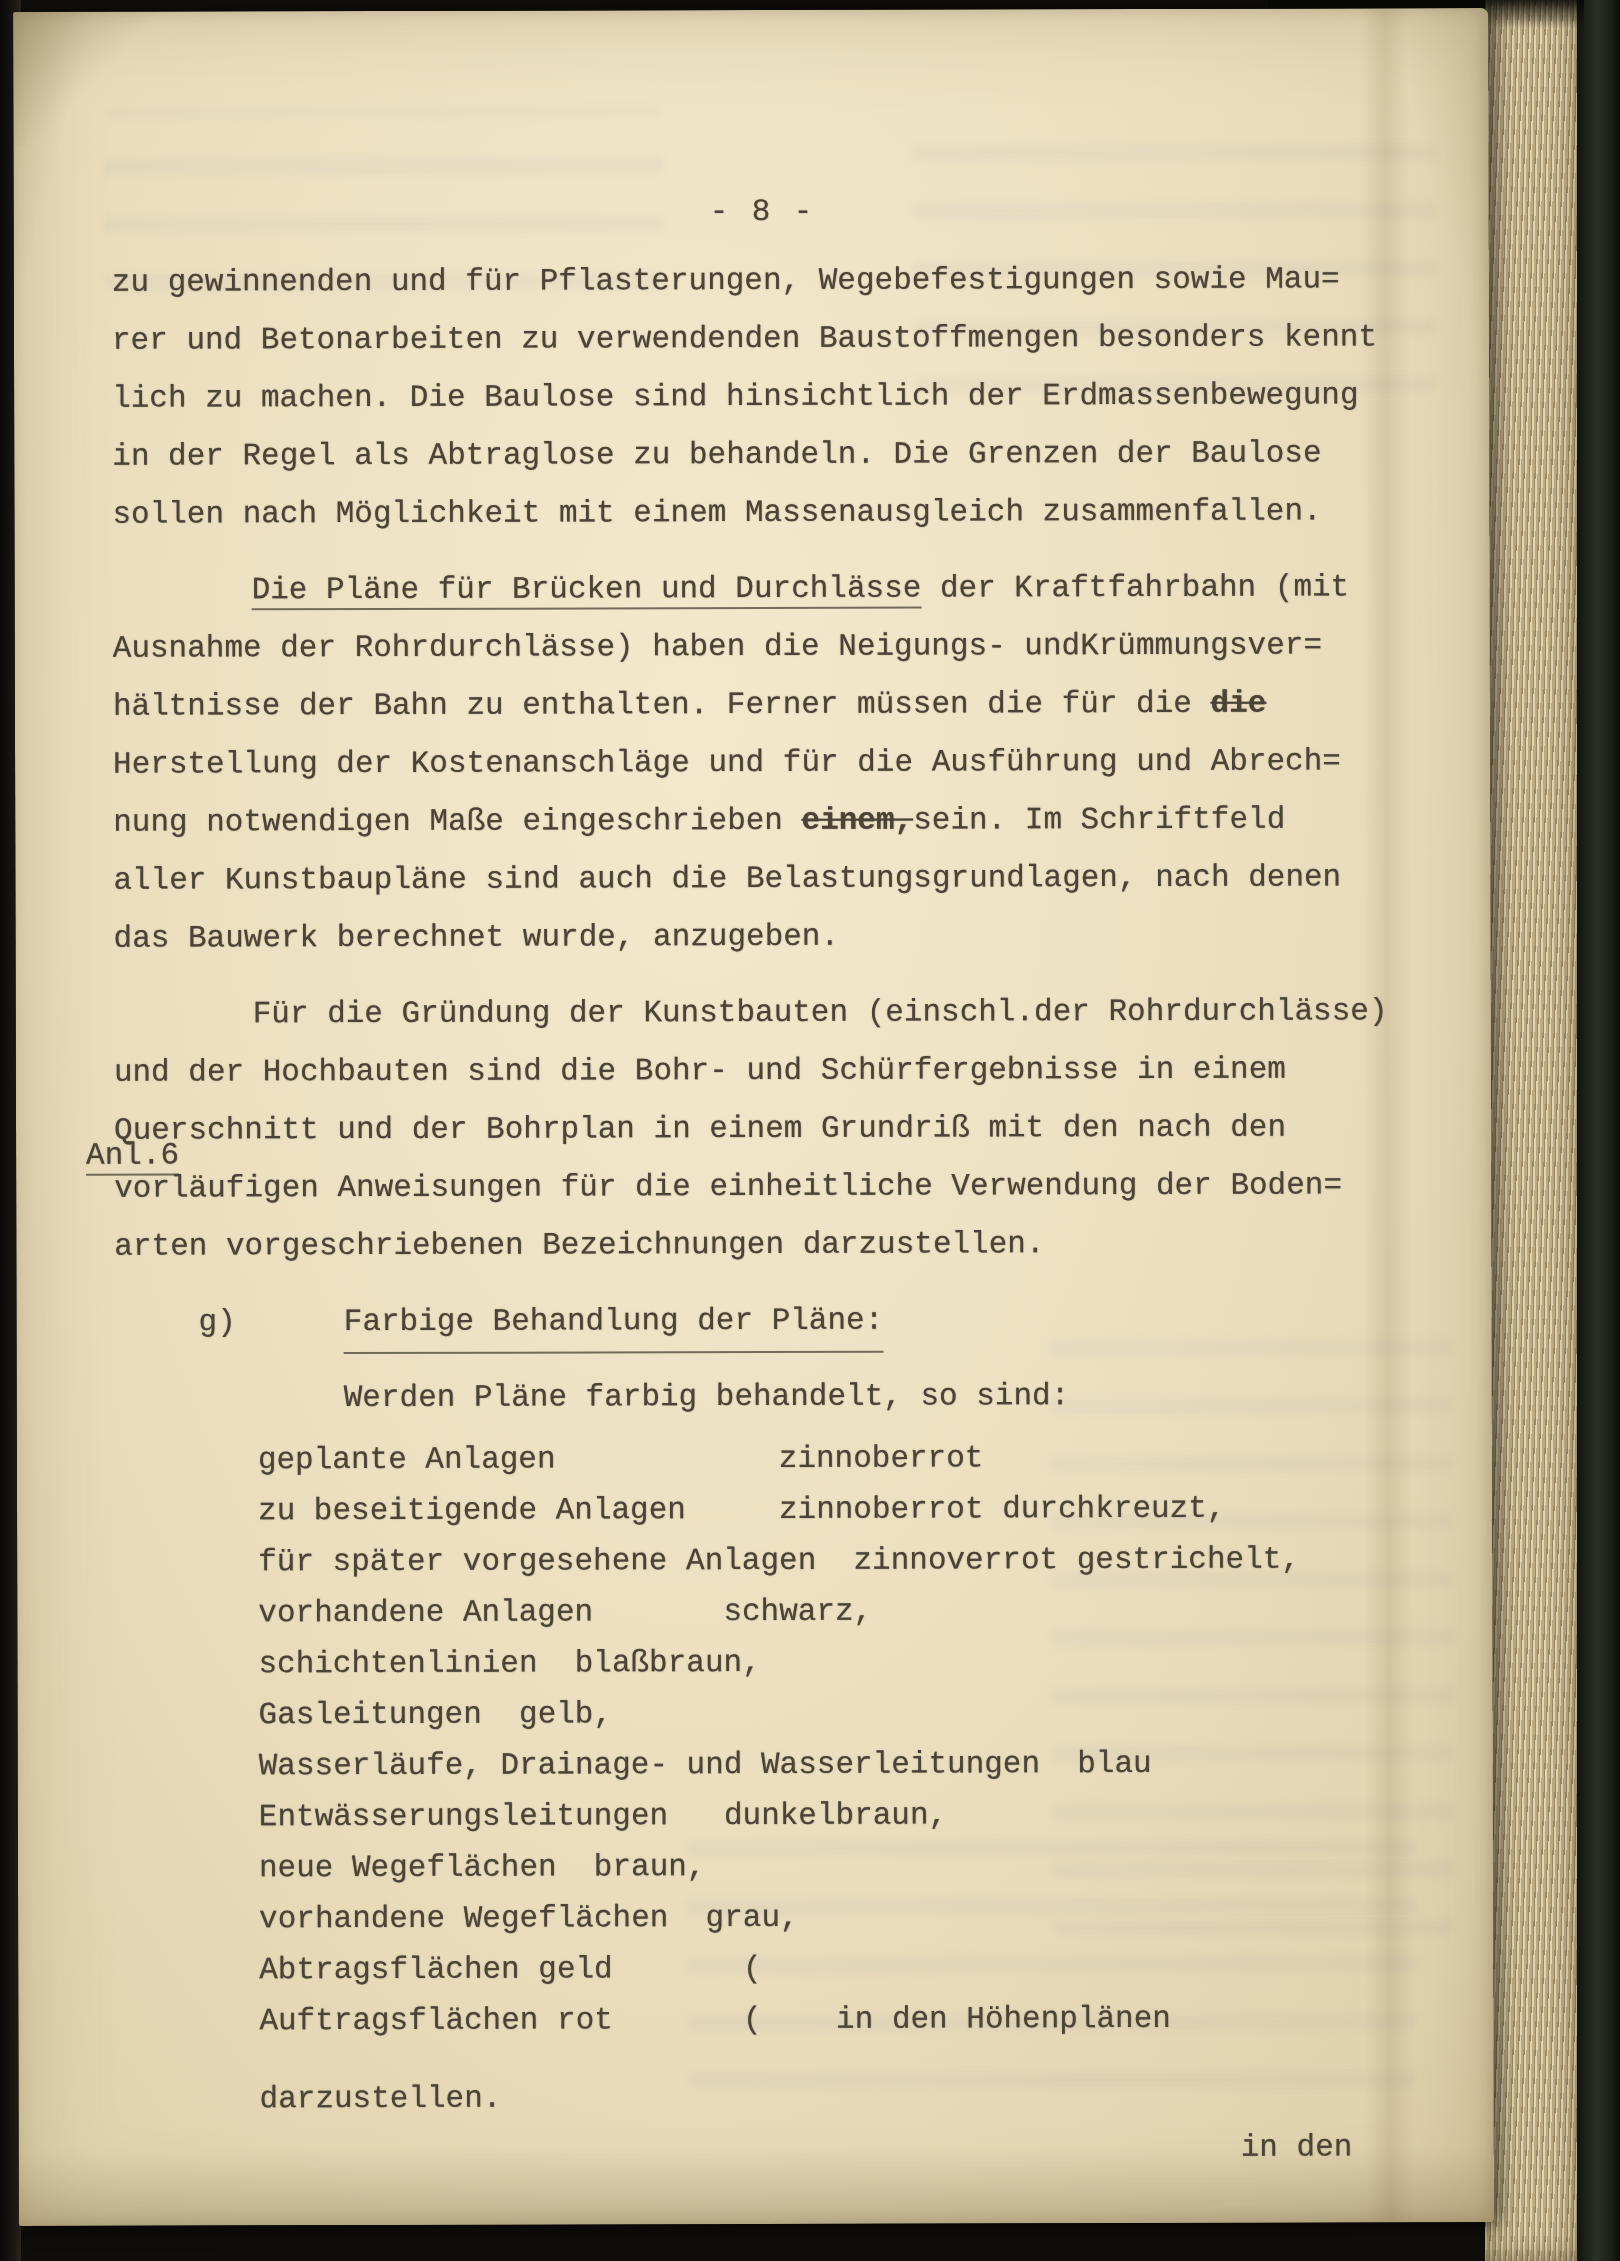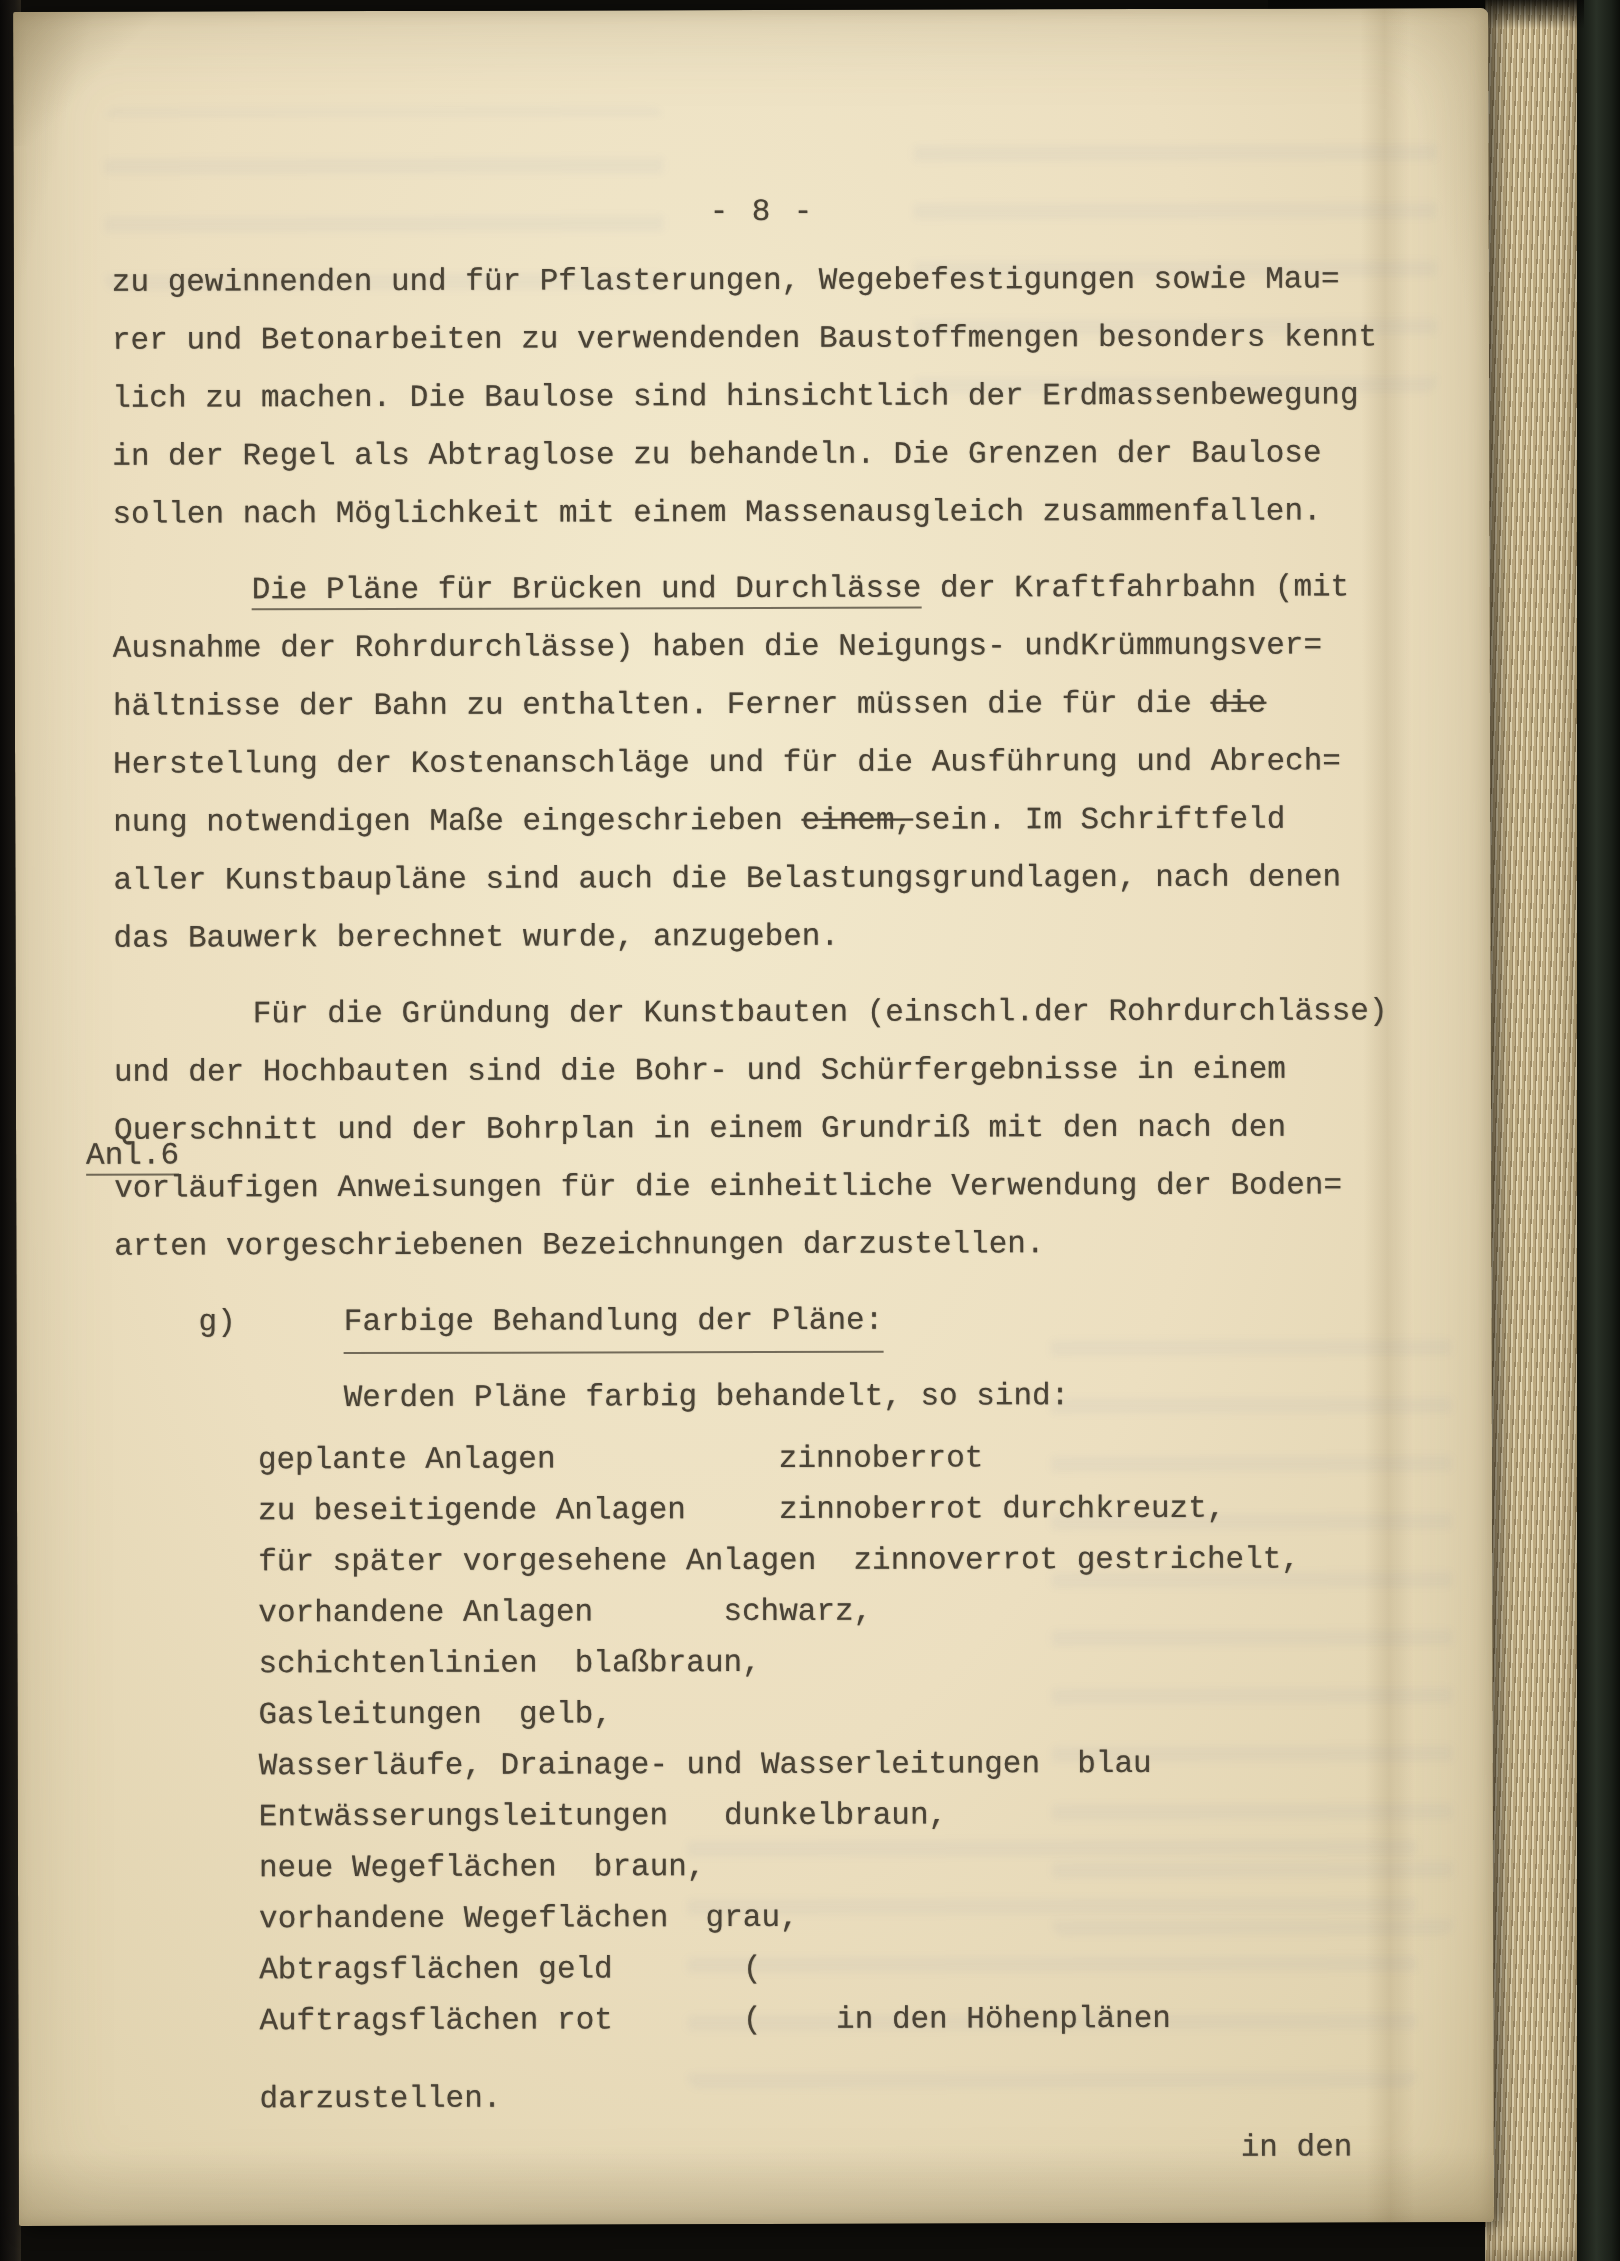--- a/index.html
+++ b/index.html
@@ -132,20 +132,21 @@
     margin: 0 0 18px 0;
   }
   .indent { text-indent: 139px; }
   .u {
     border-bottom: 2.4px solid rgba(74,67,54,0.75);
     padding-bottom: 1.2px;
   }
   .strike {
     text-decoration: line-through;
     text-decoration-thickness: 2.4px;
+    font-weight: bold;
   }
   .margin-note {
     position: absolute;
     left: -28px;
     top: 942px;
     white-space: nowrap;
   }
   .section-row {
     margin: 3.6px 0 15px 0;
     padding-left: 84px;

